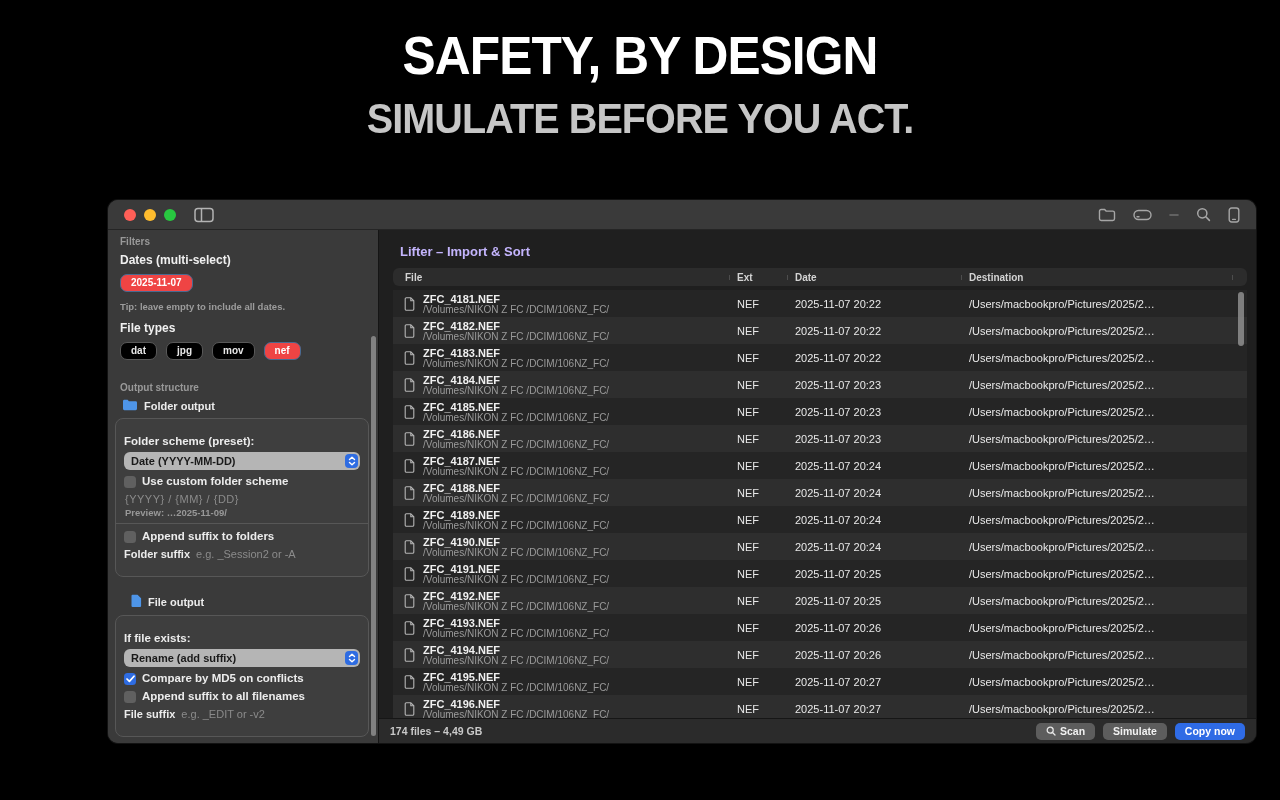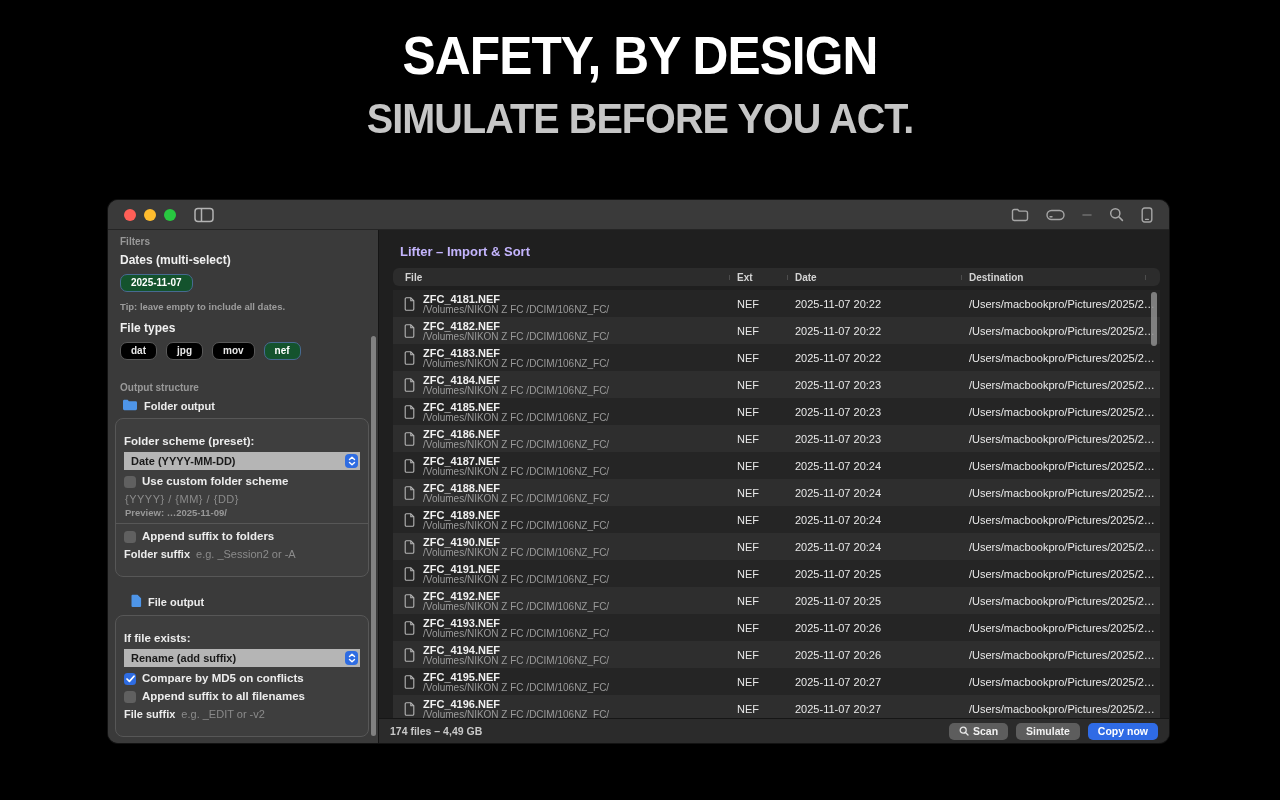--- a/index.html
+++ b/index.html
@@ -7,21 +7,21 @@
               font-family:"Liberation Sans", sans-serif; }
 
   
   .hero { position:absolute; top:0; left:0; width:1280px; text-align:center; }
   .hero-title { margin-top:24px; font-size:54px; font-weight:bold; color:#fff;
                 letter-spacing:-1px; transform:scaleX(.92); transform-origin:center; }
   .hero-sub   { margin-top:8px; font-size:43px; font-weight:bold; color:#c6c6c6;
                 letter-spacing:-1px; transform:scaleX(.92); transform-origin:center; }
 
   
-  .window { position:absolute; left:108px; top:200px; width:1061px; height:543px;
+  .window { position:absolute; left:108px; top:200px; width:1148px; height:543px;
             border-radius:10px; overflow:hidden; background:#3a3a3a;
             box-shadow:0 0 0 1px rgba(255,255,255,.07), 0 18px 50px rgba(0,0,0,.8);
             display:grid; grid-template-columns:270px 1fr; grid-template-rows:30px 1fr; }
 
   .titlebar { grid-column:1/3; grid-row:1; display:flex; align-items:center;
               background:#3a3a3a; border-bottom:1px solid rgba(0,0,0,.35); }
   .tl { width:12px; height:12px; border-radius:50%; }
   .tl.red{ background:#ff5f57; margin-left:16px; }
   .tl.yellow{ background:#febc2e; margin-left:8px; }
   .tl.green{ background:#28c840; margin-left:8px; }
@@ -31,28 +31,28 @@
   .tb-icons svg { display:block; }
 
   
   .sidebar { grid-column:1; grid-row:2; background:#3a3a3a; position:relative;
              padding:6px 14px 0 12px; color:#ececec; overflow:hidden; }
   .s-section { font-size:10px; font-weight:bold; color:#999; margin-bottom:6px; }
   .s-h { font-size:12px; font-weight:bold; color:#f0f0f0; margin-bottom:7px; }
   .chip-row { display:flex; gap:9px; margin-bottom:9px; }
   .chip { font-size:10px; font-weight:bold; color:#e8e8e8; background:#000000;
           border:1px solid #585858; border-radius:7px; padding:3px 10px; line-height:10px; }
-  .chip.sel { background:#14532d; border-color:#47engage; border-color:#476a91; color:#fff; }
+  .chip.sel { background:#ef4444; border-color:#47engage; border-color:#476a91; color:#fff; }
   .s-tip { font-size:9.5px; font-weight:bold; color:#9c9c9c; margin:1px 0 9px; }
   .s-iconrow { display:flex; align-items:center; gap:6px; font-size:11px;
                font-weight:bold; color:#ececec; margin:0 0 5px 2px; }
   .group { background:#3e3e3e; border:1px solid #575757; border-radius:8px;
            padding:16px 8px; margin:0 -5px 0 -5px; }
   .g-label { font-size:11.5px; font-weight:bold; color:#ececec; line-height:13px; margin-bottom:4px; }
-  .popup { height:18px; background:#b5b5b5; border-radius:0; display:flex;
+  .popup { height:18px; background:#b5b5b5; border-radius:6px; display:flex;
            align-items:center; margin-bottom:5px; }
   .popup .p-text { flex:1; font-size:11px; font-weight:bold; color:#1a1a1a; padding-left:7px;
                    white-space:nowrap; overflow:hidden; }
   .stepper { width:13px; height:14px; background:#2e6ce2; border-radius:4px; margin-right:2px;
              display:flex; align-items:center; justify-content:center; }
   .cb-row { display:flex; align-items:center; gap:6px; margin-bottom:5px; }
   .cb { width:12px; height:12px; border-radius:3.5px; background:#606060; flex:0 0 auto;
         display:flex; align-items:center; justify-content:center; }
   .cb.on { background:#2e6ce2; }
   .cb svg { display:none; }

